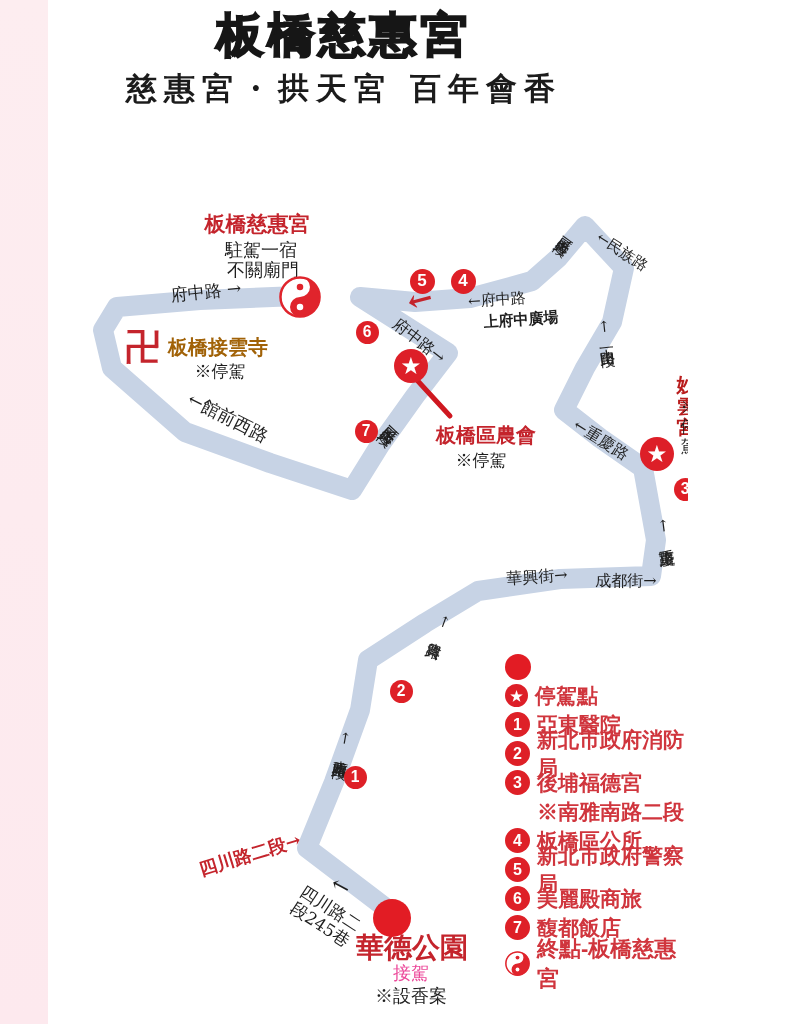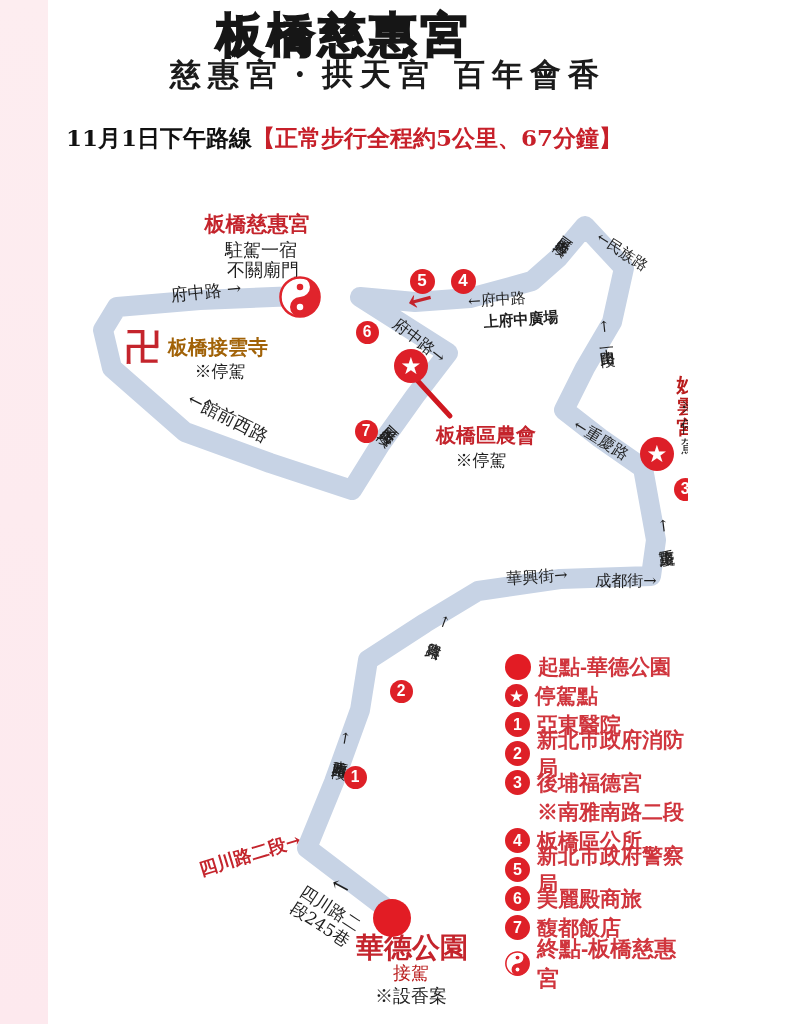--- a/index.html
+++ b/index.html
@@ -4,22 +4,22 @@
 <style>
   html,body{margin:0;padding:0;background:#fff;}
   .poster{position:relative;width:688px;height:1024px;background:#ffffff;overflow:hidden;
           font-family:"Liberation Sans",sans-serif;}
   .strip{position:absolute;top:0;bottom:0;z-index:0;}
   .strip-left{left:0;width:48px;background:linear-gradient(180deg,#fdedf0,#fde9ee);}
   .strip-right{left:746px;right:0;background:linear-gradient(180deg,#fbe4e9,#f8d2dc);}
   .hdr{position:absolute;left:0;width:100%;text-align:center;z-index:3;}
   .title{top:4px;font-size:47px;font-weight:900;letter-spacing:4px;color:#161616;
          font-family:"DejaVu Sans","Liberation Sans",sans-serif;-webkit-text-stroke:2px #161616;}
-  .subtitle{top:54px;font-size:31px;font-weight:bold;letter-spacing:7px;color:#1b1b1b;
-         font-family:"DejaVu Serif","Liberation Serif",serif;padding-left:44px;}
+  .subtitle{top:68px;font-size:31px;font-weight:bold;letter-spacing:7px;color:#1b1b1b;
+         font-family:"DejaVu Serif","Liberation Serif",serif;}
   .dateline{top:123px;font-size:23px;font-weight:bold;color:#111;
          font-family:"DejaVu Serif","Liberation Serif",serif;}
   .dateline .red{color:#c7202a;}
   #route-svg{position:absolute;left:0;top:0;z-index:1;}
   #map-layer{position:absolute;left:0;top:0;width:100%;height:100%;z-index:2;}
   .lbl{position:absolute;line-height:1.14;white-space:pre-line;text-align:center;
        font-family:"DejaVu Serif","Liberation Serif",serif;}
   .lbl.v{writing-mode:vertical-rl;text-orientation:upright;letter-spacing:1px;}
   .mk{position:absolute;border-radius:50%;display:flex;align-items:center;justify-content:center;
       color:#fff;font-weight:bold;font-family:"Liberation Sans",sans-serif;z-index:2;}
@@ -42,21 +42,20 @@
 </style>
 </head>
 <body>
 
 <div class="poster">
   <div class="strip strip-left"></div>
   <div class="strip strip-right"></div>
 
   <div class="hdr title">板橋慈惠宮</div>
   <div class="hdr subtitle">慈惠宮・拱天宮 百年會香</div>
-  <div class="hdr dateline"><span>11月1日下午路線</span><span class="red">【正常步行全程約5公里、67分鐘】</span></div>
 
   <svg id="route-svg" width="800" height="1024">
     <polyline fill="none" stroke="#c7d3e5" stroke-width="20" stroke-linecap="round" stroke-linejoin="round" points="395,915 307,848 334,782 360,710 368,660 425,623 478,591 560,579 651,576 656,540 643,468 600,438 564,410 585,368 612,322 624,268 585,226 558,258 532,281 470,298 415,302 360,297 448,353 415,396 380,445 352,490 270,463 185,432 112,368 103,330 117,307 200,300 298,296"></polyline>
     <line stroke="#cf1820" stroke-width="5" stroke-linecap="round" x1="416" y1="379" x2="450" y2="416"></line>
   </svg>
 
   <div id="map-layer">
       <div class="lbl" style="left: 257px; top: 224px; font-size: 21px; color: rgb(196, 36, 44); font-weight: bold; transform: translate(-50%, -50%) rotate(0deg);">板橋慈惠宮</div>
       <div class="lbl" style="left: 261px; top: 250px; font-size: 18px; color: rgb(30, 30, 30); font-weight: normal; transform: translate(-50%, -50%) rotate(0deg);">駐駕一宿</div>
       <div class="lbl" style="left: 263px; top: 270px; font-size: 18px; color: rgb(30, 30, 30); font-weight: normal; transform: translate(-50%, -50%) rotate(0deg);">不關廟門</div>
@@ -80,21 +79,21 @@
       <div class="lbl v" style="left: 663px; top: 528px; font-size: 16px; color: rgb(30, 30, 30); font-weight: normal; transform: translate(-50%, -50%) rotate(-7deg);">↑重慶路</div>
       <div class="lbl" style="left: 537px; top: 577px; font-size: 16px; color: rgb(30, 30, 30); font-weight: normal; transform: translate(-50%, -50%) rotate(-4deg);">華興街→</div>
       <div class="lbl" style="left: 626px; top: 581px; font-size: 16px; color: rgb(30, 30, 30); font-weight: normal; transform: translate(-50%, -50%) rotate(0deg);">成都街→</div>
       <div class="lbl v" style="left: 443px; top: 624px; font-size: 15px; color: rgb(30, 30, 30); font-weight: normal; transform: translate(-50%, -50%) rotate(20deg);">↑貴興路</div>
       <div class="lbl v" style="left: 344px; top: 742px; font-size: 15px; color: rgb(30, 30, 30); font-weight: normal; transform: translate(-50%, -50%) rotate(10deg);">↑南雅南路二段</div>
       <div class="lbl" style="left: 250px; top: 855px; font-size: 18px; color: rgb(196, 36, 44); font-weight: bold; transform: translate(-50%, -50%) rotate(-17deg);">四川路二段→</div>
       <div class="lbl" style="left: 341px; top: 886px; font-size: 22px; color: rgb(30, 30, 30); font-weight: normal; transform: translate(-50%, -50%) rotate(28deg);">←</div>
       <div class="lbl" style="left: 325px; top: 917px; font-size: 17px; color: rgb(30, 30, 30); font-weight: normal; transform: translate(-50%, -50%) rotate(33deg);">四川路二
 段245巷</div>
       <div class="lbl" style="left: 412px; top: 948px; font-size: 28px; color: rgb(196, 36, 44); font-weight: bold; transform: translate(-50%, -50%) rotate(0deg);">華德公園</div>
-      <div class="lbl" style="left: 411px; top: 973px; font-size: 18px; color: #b91c1c; font-weight: normal; transform: translate(-50%, -50%) rotate(0deg);">接駕</div>
+      <div class="lbl" style="left: 411px; top: 973px; font-size: 18px; color: #ec4899; font-weight: normal; transform: translate(-50%, -50%) rotate(0deg);">接駕</div>
       <div class="lbl" style="left: 411px; top: 996px; font-size: 18px; color: rgb(30, 30, 30); font-weight: normal; transform: translate(-50%, -50%) rotate(0deg);">※設香案</div>
       <div class="lbl" style="left: 420px; top: 300px; font-size: 30px; color: rgb(196, 36, 44); font-weight: bold; transform: translate(-50%, -50%) rotate(-15deg);">←</div>
       <div class="mk mk-num" style="left: 343.5px; top: 765.5px; width: 23px; height: 23px; font-size: 15.64px;">1</div>
       <div class="mk mk-num" style="left: 389.5px; top: 679.5px; width: 23px; height: 23px; font-size: 15.64px;">2</div>
       <div class="mk mk-num" style="left: 673.5px; top: 477.5px; width: 23px; height: 23px; font-size: 15.64px;">3</div>
       <div class="mk mk-num" style="left: 450.5px; top: 268.5px; width: 25px; height: 25px; font-size: 17px;">4</div>
       <div class="mk mk-num" style="left: 409.5px; top: 268.5px; width: 25px; height: 25px; font-size: 17px;">5</div>
       <div class="mk mk-num" style="left: 355.5px; top: 320.5px; width: 23px; height: 23px; font-size: 15.64px;">6</div>
       <div class="mk mk-num" style="left: 354.5px; top: 419.5px; width: 23px; height: 23px; font-size: 15.64px;">7</div>
       <div class="mk mk-star" style="left: 394px; top: 349px; width: 34px; height: 34px; font-size: 20.4px;">★</div>
@@ -107,21 +106,20 @@
   <circle cx="20" cy="10.5" r="3.1" fill="#e0242c"></circle>
           <circle cx="20" cy="29.5" r="3.1" fill="#fff"></circle>
         </svg>
       </div>
       <div class="mk mk-dot" style="left: 373px; top: 899px; width: 38px; height: 38px;"></div>
     </div>
 
   <div id="legend">
       <div class="lgrow">
         <span class="lgi dot"></span>
-        <span>起點-華德公園</span>
       </div>
       <div class="lgrow">
         <span class="lgi star">★</span>
         <span>停駕點</span>
       </div>
       <div class="lgrow">
         <span class="lgi num">1</span>
         <span>亞東醫院</span>
       </div>
       <div class="lgrow">

